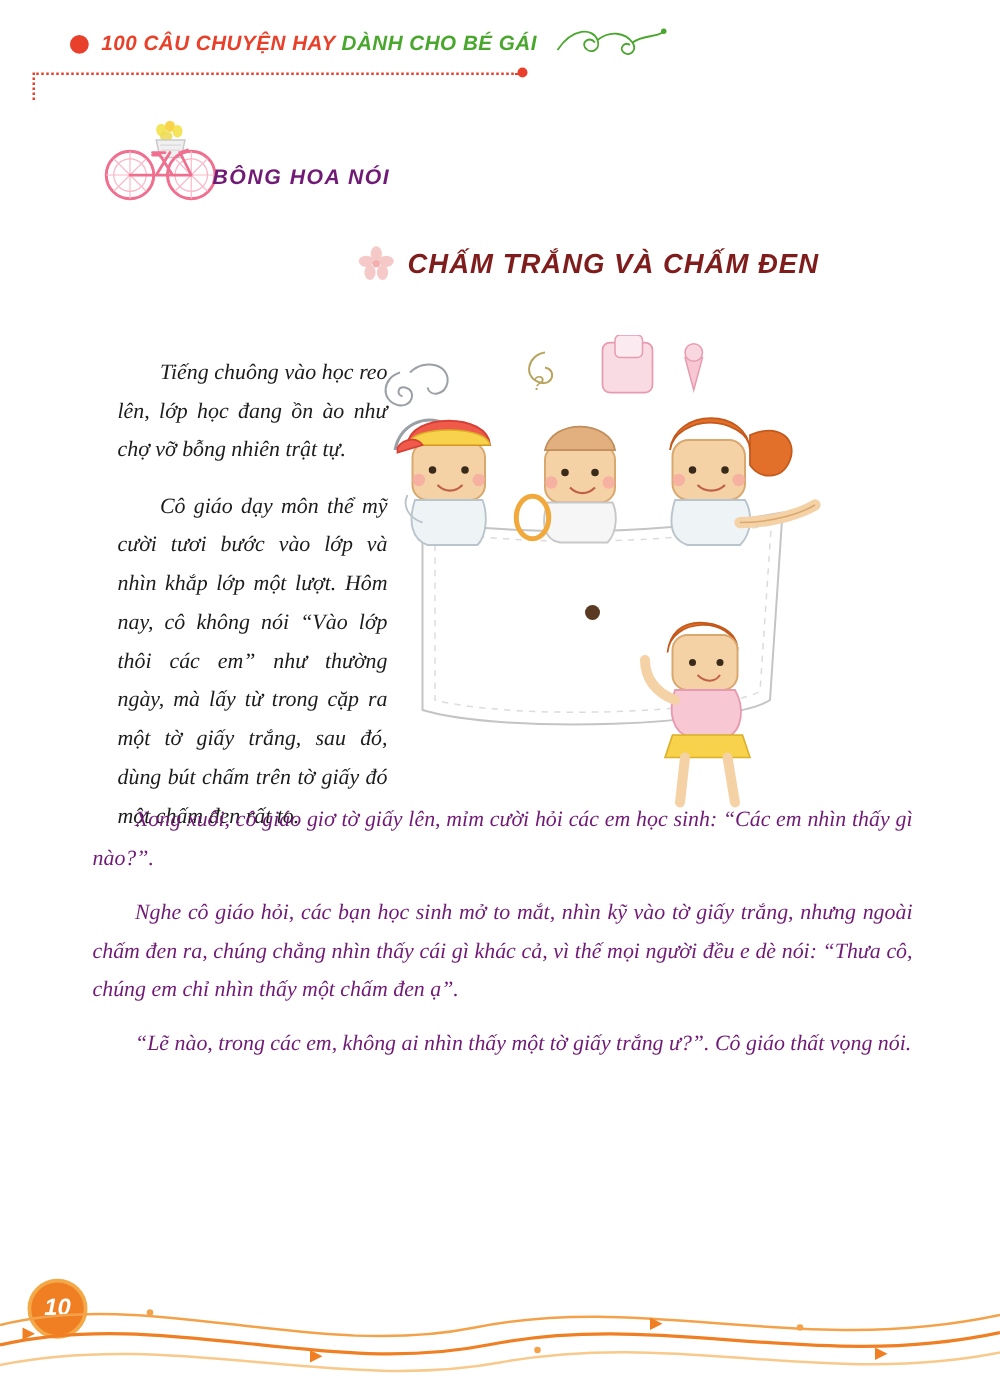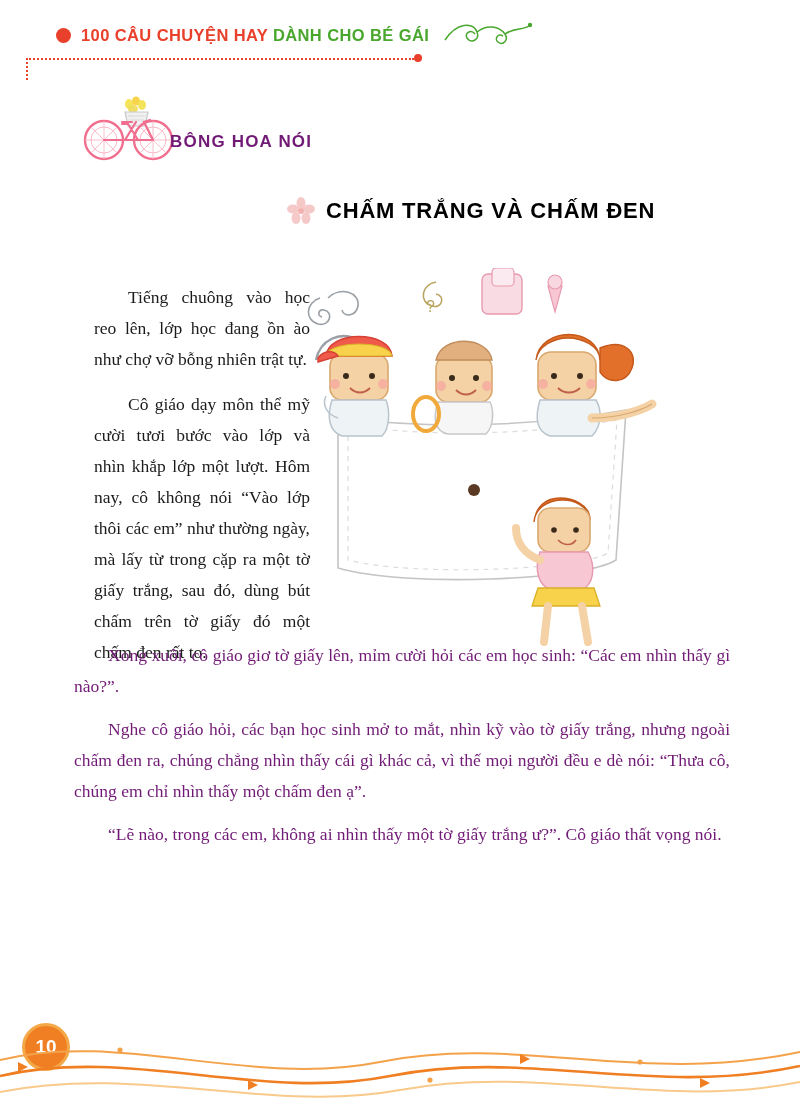--- a/index.html
+++ b/index.html
@@ -12,20 +12,21 @@
     background: #ffffff;
     font-family: "Liberation Serif", serif;
     position: relative;
     overflow: hidden;
   }
 
   .page {
     position: relative;
     width: 778px;
     height: 1112px;
+    font-style: italic;
   }
 
   
   .header {
     position: absolute;
     top: 18px;
     left: 56px;
     right: 40px;
     height: 34px;
     display: flex;
@@ -113,21 +114,21 @@
   .title-flower {
     width: 30px;
     height: 30px;
     margin-right: 10px;
     flex: none;
   }
   .story-title {
     font-family: "Liberation Sans", sans-serif;
     font-weight: bold;
     font-size: 22px;
-    color: #000000;
+    color: #7f1d1d;
     letter-spacing: 0.8px;
     white-space: nowrap;
   }
 
   
   .illustration {
     position: absolute;
     top: 268px;
     left: 286px;
     width: 436px;

